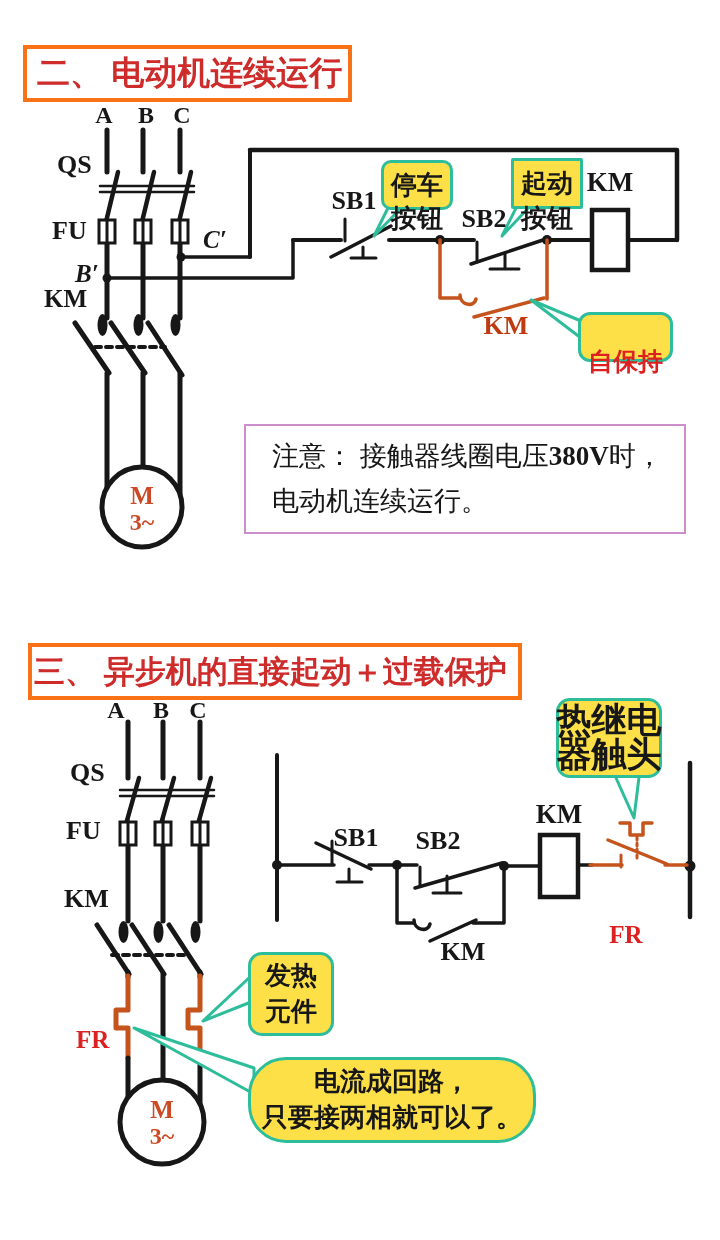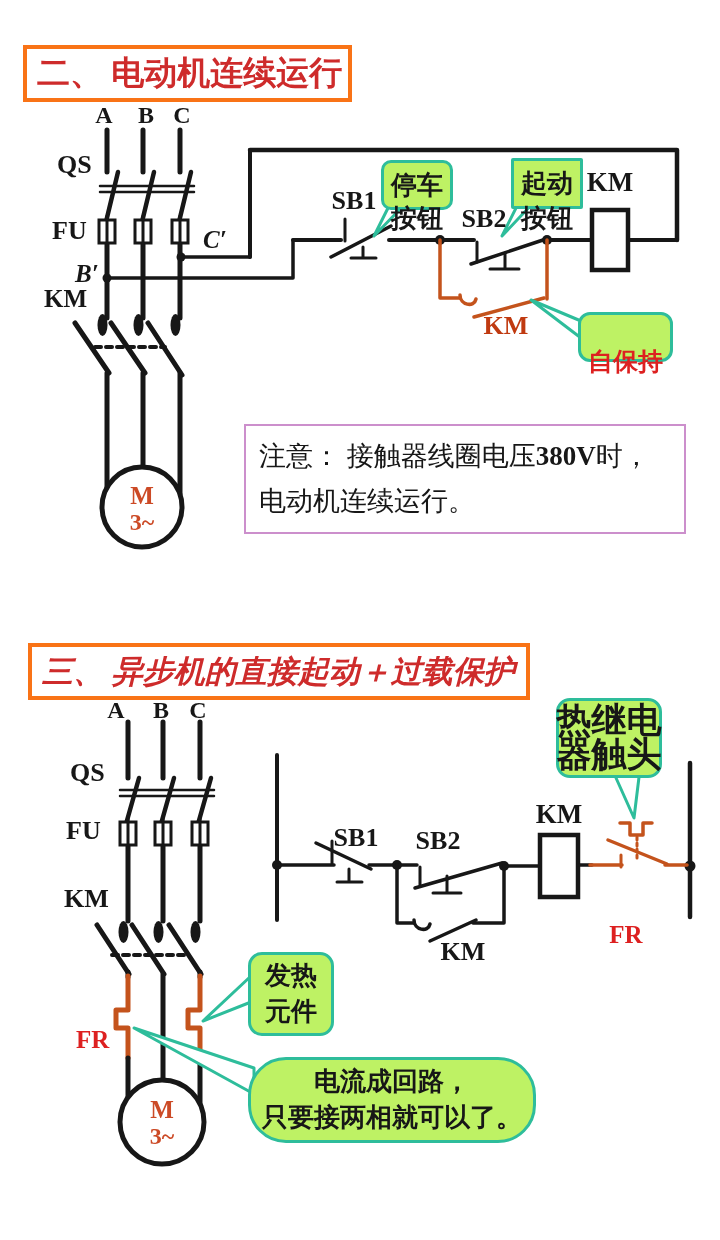--- a/index.html
+++ b/index.html
@@ -7,26 +7,26 @@
         font-family:"Liberation Serif","DejaVu Serif",serif;}
   svg.circuit{position:absolute;left:0;top:0;}
   .t{position:absolute;font-weight:bold;color:#171717;white-space:nowrap;line-height:1;}
   .cx{transform:translateX(-50%);}
   .it{font-style:italic;}
   .red{color:#DD2020;margin-top:48px;}
   .orangetxt{color:#C03A10;}
   .motortxt{color:#CC4A26;}
   .titlebox{position:absolute;border:4px solid #f97316;background:#fff;
             color:#CE2B2B;font-weight:bold;display:flex;align-items:center;white-space:nowrap;}
-  .bubble{position:absolute;background:#bef264;border:3px solid #2EBD9B;border-radius:12px;
+  .bubble{position:absolute;background:#fde047;border:3px solid #2EBD9B;border-radius:12px;
           display:flex;flex-direction:column;align-items:center;justify-content:center;
           font-weight:bold;color:#171717;white-space:nowrap;}
   .notebox{position:absolute;border:2px solid #CC8FCC;background:#fff;color:#171717;
            font-weight:normal;}
-  .notebox .ln{white-space:nowrap;}
+  .notebox .ln{white-space:nowrap;margin-left:13px;}
 </style>
 </head>
 <body>
 
 <div class="page">
 
 <svg class="circuit" width="720" height="1240" viewBox="0 0 720 1240" fill="none" stroke="#171717" stroke-linecap="round">
 
   <g stroke-width="5">
     <path d="M107,130 V172 M143,130 V172 M180,130 V172"></path>
@@ -201,21 +201,21 @@
   <span class="red">自保持</span>
 </div>
 
 <div class="notebox" style="left:244px;top:424px;width:425px;height:98px;font-size:27px;padding:8px 0 0 13px;line-height:45px;">
   <div class="ln">
     <span>注意： 接触器线圈电压</span><b>380V</b><span>时，</span>
   </div>
   <div class="ln">电动机连续运行。</div>
 </div>
 
-<div class="titlebox" style="left:28px;top:643px;width:484px;height:49px;font-size:31px;padding-left:10px;font-style:italic;">
+<div class="titlebox" style="left:28px;top:643px;width:484px;height:49px;font-size:31px;padding-left:2px;">
   <span>三、 异步机的直接起动＋过载保护</span>
 </div>
 
 <div class="t cx" style="left:116px;top:698px;font-size:24px;">A</div>
 <div class="t cx" style="left:161px;top:698px;font-size:24px;">B</div>
 <div class="t cx" style="left:198px;top:698px;font-size:24px;">C</div>
 <div class="t" style="left:70px;top:760px;font-size:26px;">QS</div>
 <div class="t" style="left:66px;top:818px;font-size:26px;">FU</div>
 <div class="t" style="left:64px;top:886px;font-size:26px;">KM</div>
 <div class="t red" style="left:76px;top:979px;font-size:25px;">FR</div>

